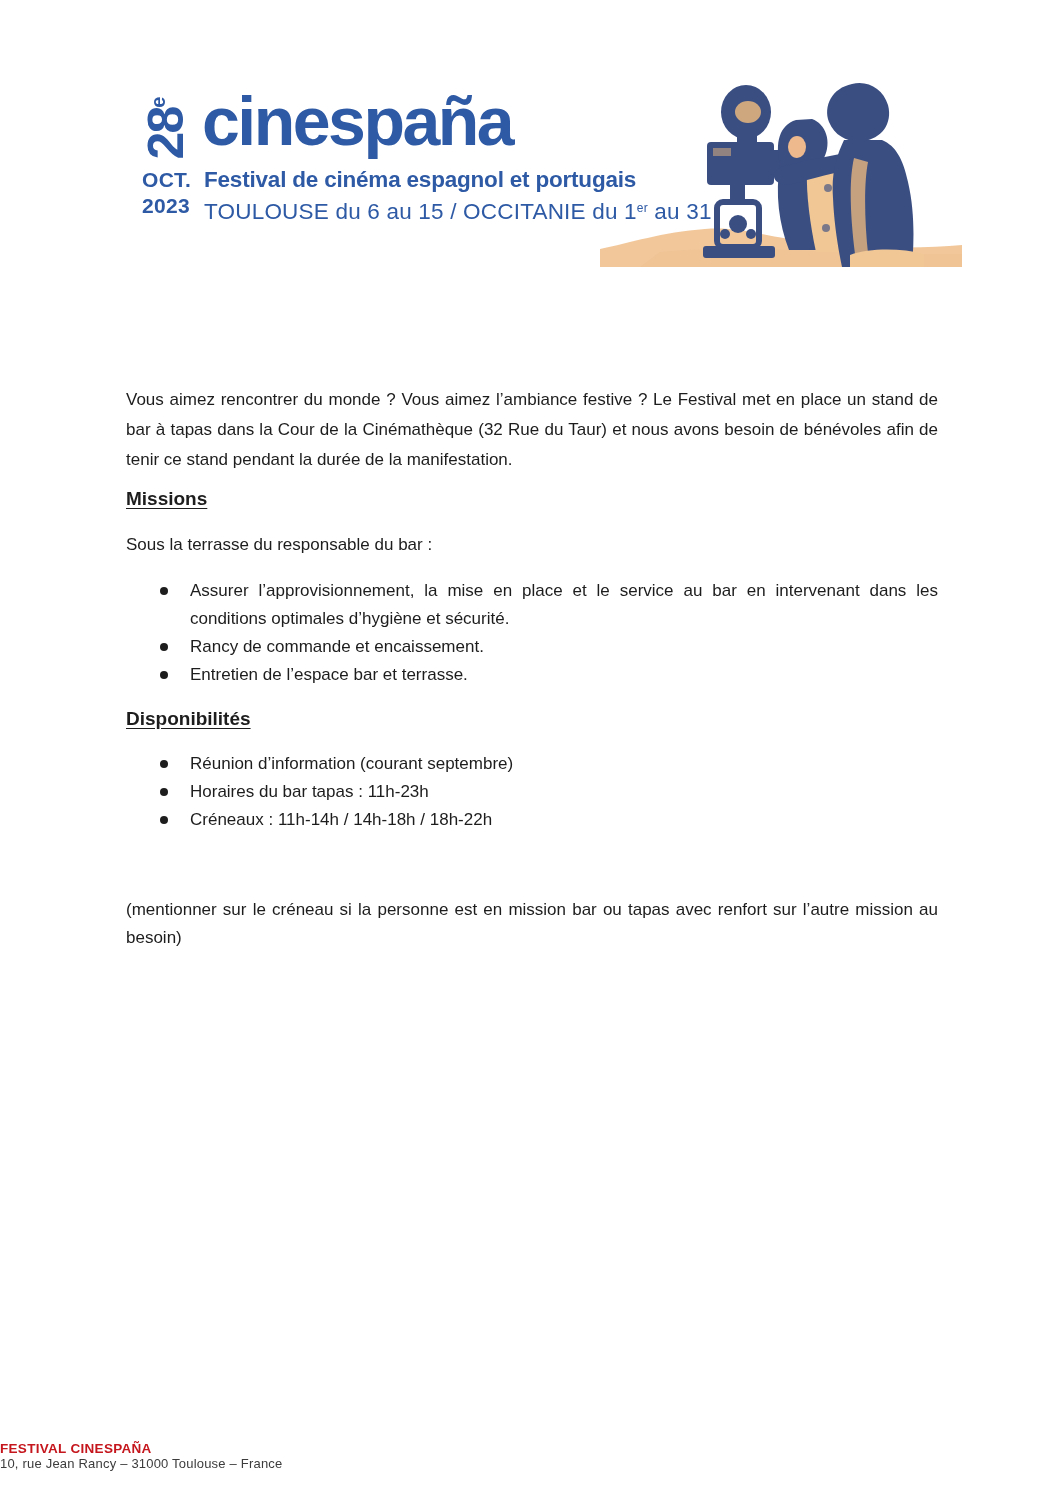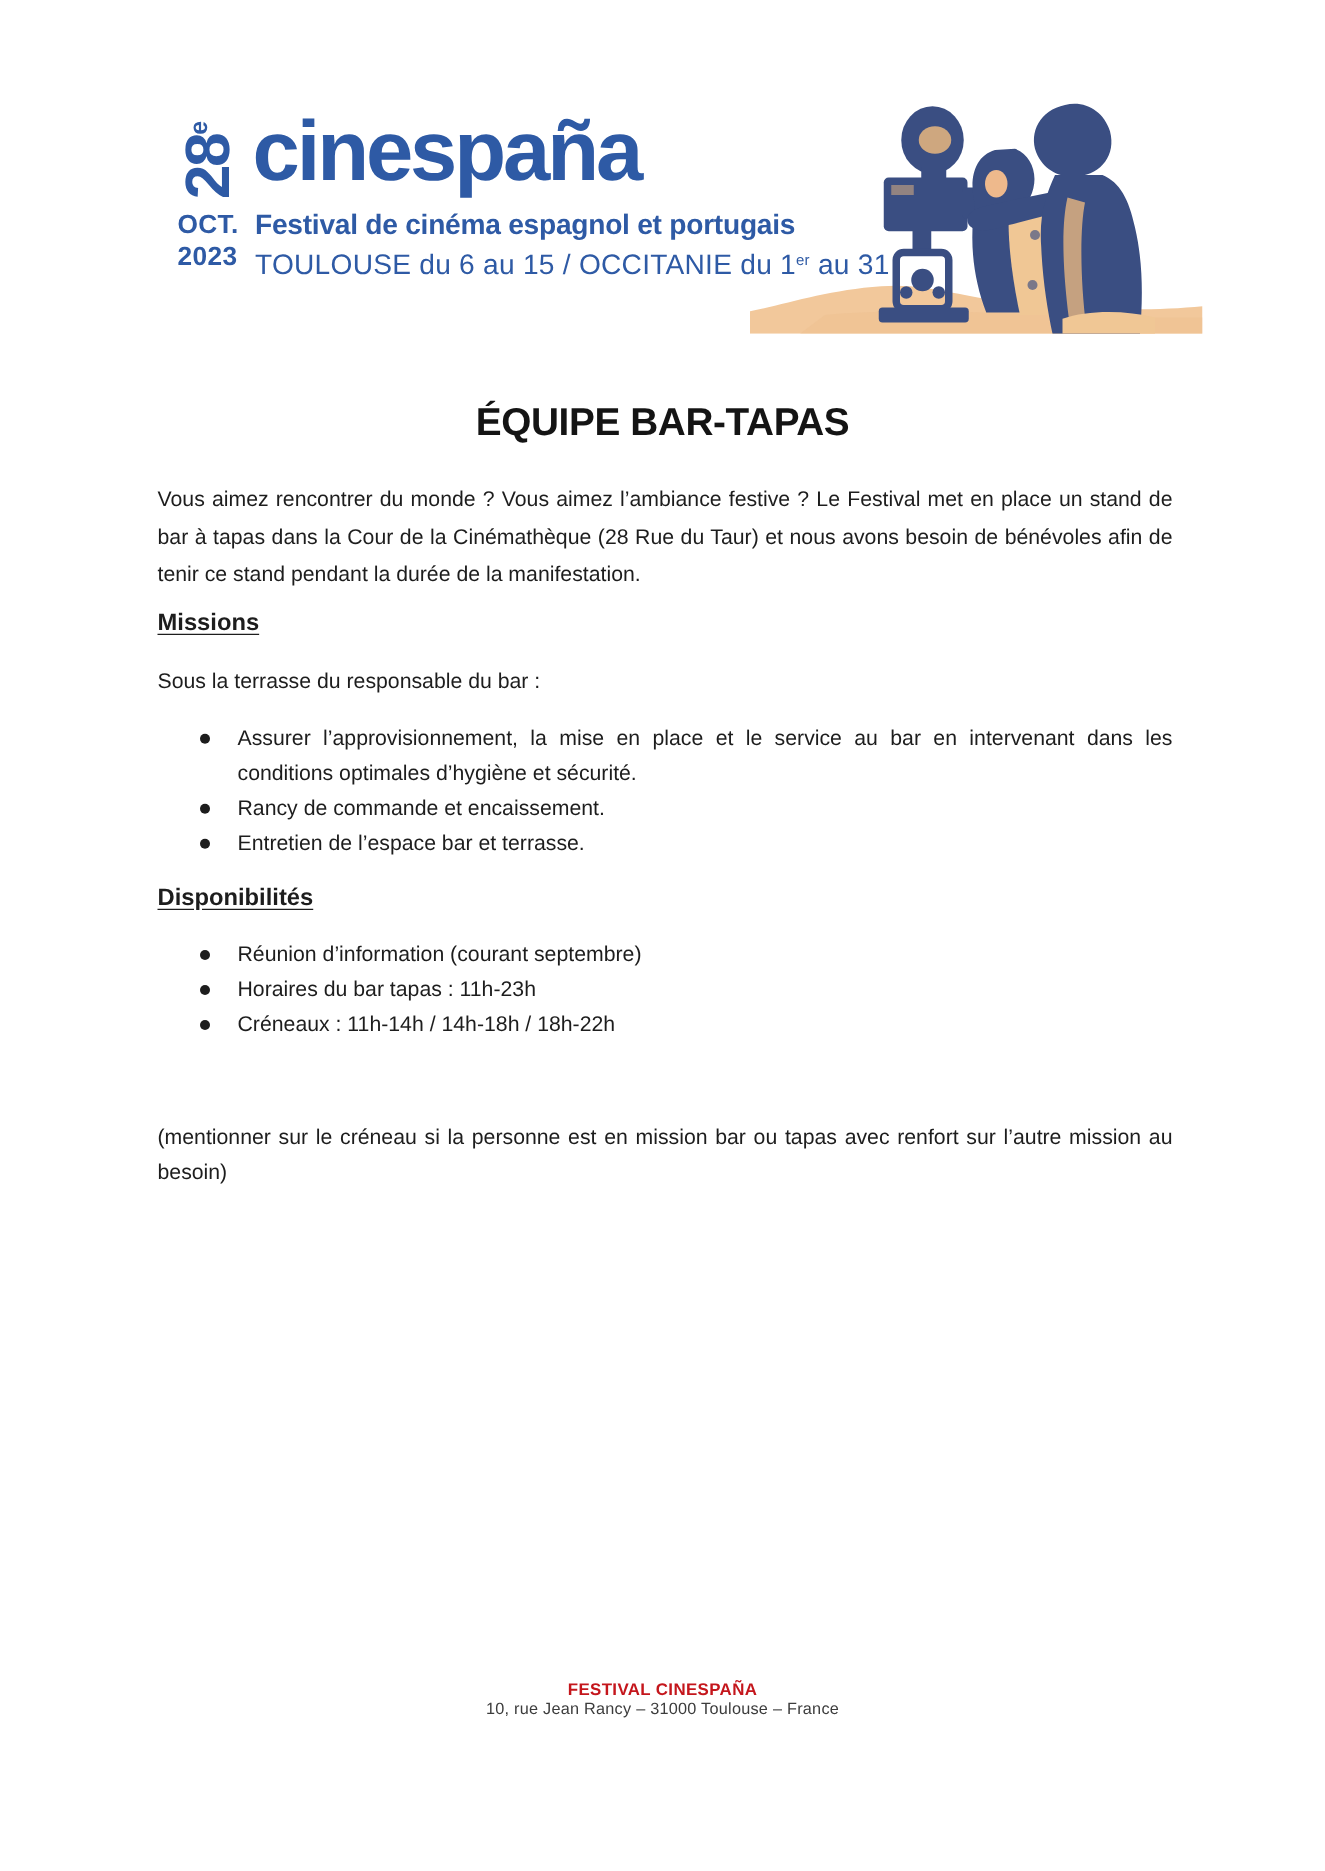--- a/index.html
+++ b/index.html
@@ -77,22 +77,22 @@
     content:""; position:absolute; left:-30px; top:10px;
     width:8px; height:8px; border-radius:50%; background:#1d1d1d;
   }
   .note {
     position:absolute; top:896px; left:126px; width:812px;
     font-size:17px; line-height:28px; text-align:justify;
   }
 
   
   .footer {
-    position:absolute; top:1344px; left:0; width:1060px;
-    text-align:center; line-height:15px; font-size:13px; color:#3c3c3c;
+    position:absolute; top:1441px; left:0; width:1060px;
+    line-height:15px; font-size:13px; color:#3c3c3c;
     letter-spacing:0.2px;
   }
   .footer .org { font-size:13.5px; font-weight:700; color:#c4161c; letter-spacing:0.3px; }
   .footer .site-label { color:#cf4046; }
 </style>
 </head>
 <body>
 
 <div class="page">
 
@@ -140,23 +140,22 @@
     <circle cx="238" cy="146" r="4" fill="#3a4e82" opacity="0.65"></circle>
     <circle cx="226" cy="166" r="4" fill="#3a4e82" opacity="0.65"></circle>
 
     <path d="M252,22 C232,26 223,44 229,60 C235,75 250,81 263,79 C281,77 293,62 288,43 C283,27 268,18 252,22 Z" fill="#3a4e82"></path>
     <path d="M240,92 C220,96 199,100 184,104 C175,107 171,113 176,119 C183,125 195,122 207,118 C223,114 237,110 249,108 Z" fill="#3a4e82"></path>
     <path d="M244,78 C237,93 231,110 233,136 C234,161 238,186 242,205 L312,205 C314,180 315,150 308,120 C303,97 296,84 282,78 Z" fill="#3a4e82"></path>
     <path d="M254,96 C249,118 250,152 255,192 L269,200 C264,160 264,120 268,100 Z" fill="#e9b77f" opacity="0.8"></path>
     <path d="M250,193 C270,186 300,186 324,192 L324,205 L250,205 Z" fill="#f0c795"></path>
   </svg>
 
-  <h1 class="doc-title">ÉQUIPE BAR-TAPAS</h1>
 
-  <p class="intro">Vous aimez rencontrer du monde ?  Vous aimez l’ambiance festive ? Le Festival met en place un stand de bar à tapas dans la Cour de la Cinémathèque (28 Rue du Taur) et nous avons besoin de bénévoles afin de tenir ce stand pendant la durée de la manifestation.</p>
+  <p class="intro">Vous aimez rencontrer du monde ?  Vous aimez l’ambiance festive ? Le Festival met en place un stand de bar à tapas dans la Cour de la Cinémathèque (32 Rue du Taur) et nous avons besoin de bénévoles afin de tenir ce stand pendant la durée de la manifestation.</p>
 
   <h2 class="section-h h-missions">Missions</h2>
   <p class="lead">Sous la terrasse du responsable du bar :</p>
   <ul class="blist list1">
     <li>Assurer l’approvisionnement, la mise en place et le service au bar en intervenant dans les conditions optimales d’hygiène et sécurité.</li>
     <li>Rancy de commande et encaissement.</li>
     <li>Entretien de l’espace bar et terrasse.</li>
   </ul>
 
   <h2 class="section-h h-dispo">Disponibilités</h2>

